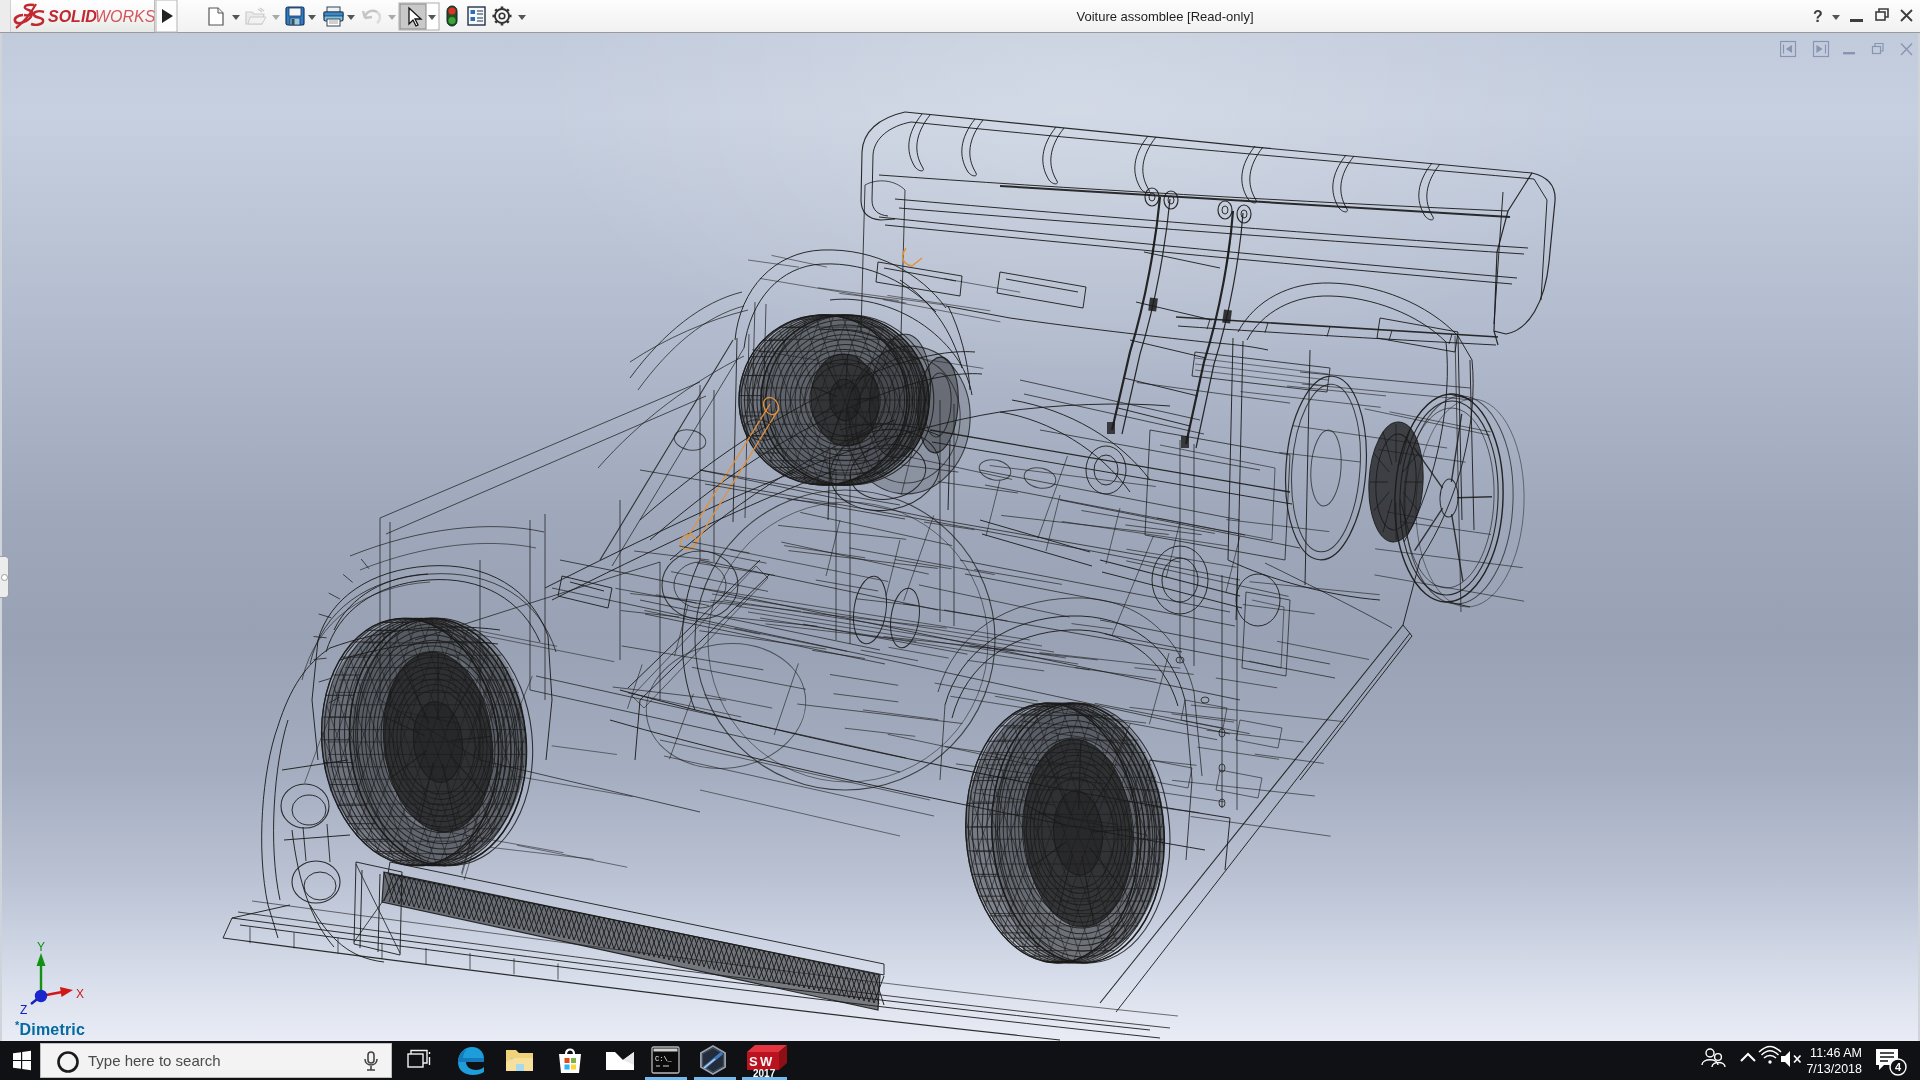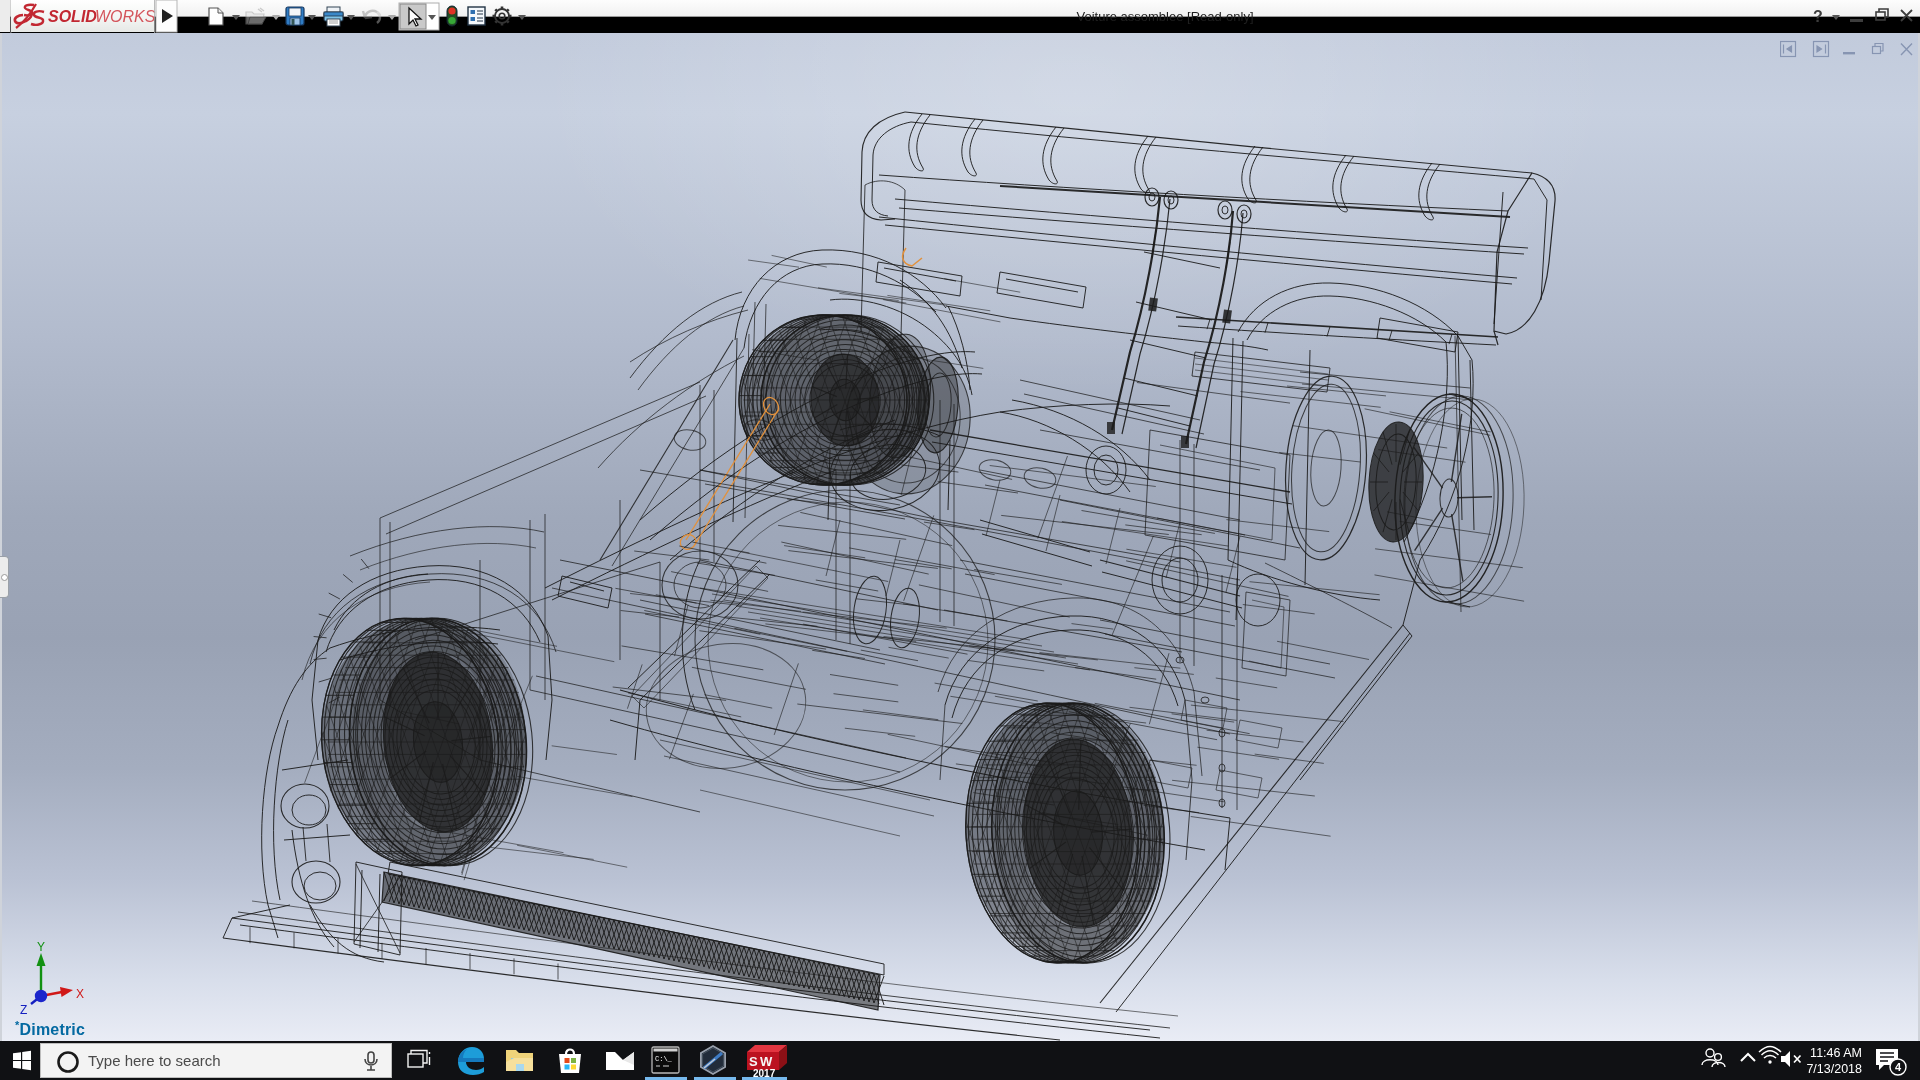--- a/index.html
+++ b/index.html
@@ -1,15 +1,15 @@
 <!DOCTYPE html>
 <html><head><meta charset="utf-8"><style>
   * { margin:0; padding:0; box-sizing:border-box; }
   html,body { width:1920px; height:1080px; overflow:hidden; font-family:"Liberation Sans",sans-serif; background:#000; }
-  #titlebar { position:absolute; left:0; top:0; width:1920px; height:17px; background:linear-gradient(#fdfdfd,#f1f1f1); border-bottom:1px solid #9a9a9a; z-index:5; }
+  #titlebar { position:absolute; left:0; top:0; width:1920px; height:33px; background:linear-gradient(#fdfdfd,#f1f1f1); border-bottom:1px solid #9a9a9a; z-index:5; }
   #viewport { position:absolute; left:0; top:33px; width:1920px; height:1008px;
      background:
        radial-gradient(ellipse 900px 500px at 56% 6%, rgba(255,255,255,0.22), rgba(255,255,255,0) 60%),
        linear-gradient(180deg,#c2cbdc 0%,#c7d0e0 8%,#b2bbcd 30%,#9fa8ba 48%,#99a2b4 60%,#a4adbf 73%,#bac2d4 84%,#d8deeb 94%,#e9ecf5 100%);
      z-index:1; }
   #carsvg { position:absolute; left:0; top:0; z-index:2; }
   #vpctl { position:absolute; top:40px; left:1780px; z-index:3; }
   #dimetric { position:absolute; left:15px; top:1019px; z-index:3; color:#0369a1; font-size:16px; font-weight:700; letter-spacing:0.2px; }
   #lefttab { position:absolute; left:0; top:556px; width:9px; height:42px; background:#ececec; border:1px solid #9aa0a8; border-left:none; border-radius:0 4px 4px 0; z-index:3; }
   #lefttab:after { content:""; position:absolute; left:1px; top:17px; width:5px; height:5px; border-radius:50%; border:1px solid #9a9a9a; background:#fff; }

